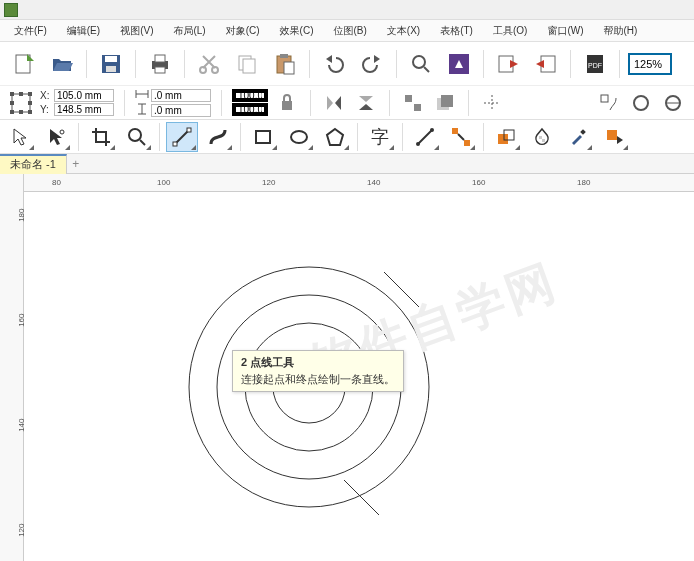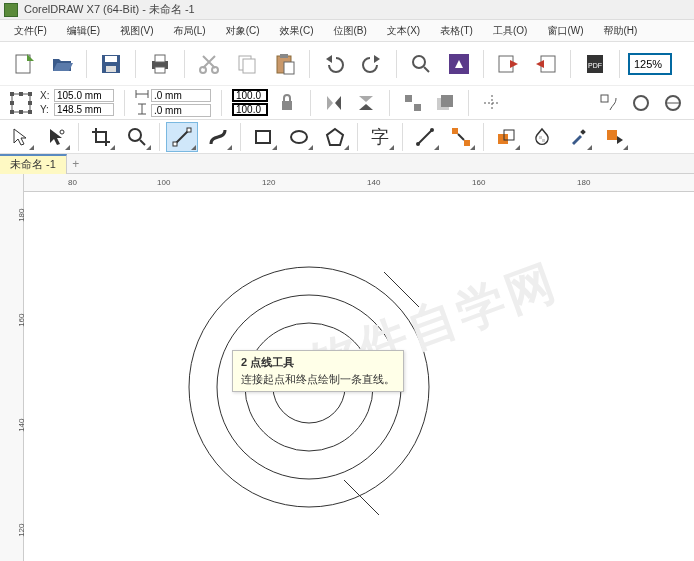--- a/index.html
+++ b/index.html
@@ -21,21 +21,21 @@
 
 .propbar { height: 34px; background: #fff; display: flex; align-items: center; padding: 2px 8px; gap: 6px; border-bottom: 1px solid #e0e0e0; font-size: 10px; }
 .propbar .iconbox { width: 26px; height: 26px; display: flex; align-items: center; justify-content: center; }
 .propbar .coordblock { display: flex; flex-direction: column; gap: 1px; }
 .propbar .coordrow { display: flex; align-items: center; gap: 2px; }
 .propbar .coordrow .lbl { width: 12px; font-size: 10px; }
 .propbar .coordrow input { width: 60px; height: 13px; border: 1px solid #bbb; font-size: 10px; padding: 0 2px; }
 .propbar .sep { width: 1px; height: 26px; background: #ddd; margin: 0 4px; }
 .propbar .miniicon { width: 14px; height: 14px; }
 .propbar .percblock { display: flex; flex-direction: column; gap: 1px; }
-.propbar .percblock input { width: 36px; height: 13px; border: 2px solid #000000; font-size: 10px; padding: 0 2px; }
+.propbar .percblock input { width: 36px; height: 13px; border: 4px solid #000000; font-size: 10px; padding: 0 2px; }
 .propbar .tbtn2 { width: 26px; height: 26px; display: flex; align-items: center; justify-content: center; border: 1px solid transparent; cursor: default; }
 
 .toolbox { height: 34px; background: #fff; display: flex; align-items: center; padding: 2px 4px; gap: 4px; border-bottom: 1px solid #e0e0e0; }
 .toolbox .tool { width: 32px; height: 30px; display: flex; align-items: center; justify-content: center; border: 1px solid transparent; cursor: default; position: relative; }
 .toolbox .tool.active { background: #d0e7fa; border-color: #7ab8e0; }
 .toolbox .sep { width: 1px; height: 28px; background: #ddd; margin: 0 2px; }
 .toolbox .tool .fly { position: absolute; bottom: 1px; right: 1px; width: 0; height: 0; border-left: 5px solid transparent; border-bottom: 5px solid #666; }
 
 .tabstrip { height: 20px; background: #f5f5f5; display: flex; align-items: center; border-bottom: 1px solid #d0d0d0; }
 .tabstrip .tab { height: 20px; padding: 0 10px; display: flex; align-items: center; font-size: 11px; background: #e8e8e8; border-right: 1px solid #ccc; color: #333; }
@@ -54,21 +54,20 @@
 .tooltip { position: absolute; left: 232px; top: 176px; background: #ffffe8; border: 1px solid #bbb; padding: 4px 8px; font-size: 11px; color: #333; box-shadow: 1px 1px 3px rgba(0,0,0,0.15); z-index: 10; }
 .tooltip .tt-title { font-weight: bold; margin-bottom: 2px; }
 
 .watermark { position: absolute; left: 280px; top: 100px; color: #eee; font-size: 48px; transform: rotate(-20deg); pointer-events: none; z-index: 2; font-weight: bold; letter-spacing: 4px; }
 </style>
 </head>
 <body>
 
 <div class="titlebar">
   <span class="appicon"></span>
-  <span class="title">CorelDRAW X7 (64-Bit) - 未命名 -1</span>
 </div>
 
 <div class="menubar">
   <div class="menuitem">文件(F)</div>
   <div class="menuitem">编辑(E)</div>
   <div class="menuitem">视图(V)</div>
   <div class="menuitem">布局(L)</div>
   <div class="menuitem">对象(C)</div>
   <div class="menuitem">效果(C)</div>
   <div class="menuitem">位图(B)</div>
@@ -415,21 +414,21 @@
 <div class="workarea">
   <div class="rulercorner"></div>
   <div class="vruler">
     <span class="ticklabel" style="top:30px">180</span>
     <span class="ticklabel" style="top:135px">160</span>
     <span class="ticklabel" style="top:240px">140</span>
     <span class="ticklabel" style="top:345px">120</span>
   </div>
   <div class="canvaswrap">
     <div class="hruler">
-      <span class="ticklabel" style="left:44px">80</span>
+      <span class="ticklabel" style="left:28px">80</span>
       <span class="ticklabel" style="left:133px">100</span>
       <span class="ticklabel" style="left:238px">120</span>
       <span class="ticklabel" style="left:343px">140</span>
       <span class="ticklabel" style="left:448px">160</span>
       <span class="ticklabel" style="left:553px">180</span>
     </div>
     <div class="canvas">
       <div class="watermark">软件自学网</div>
       <svg width="670" height="370" style="position:absolute;left:0;top:0;">
 

